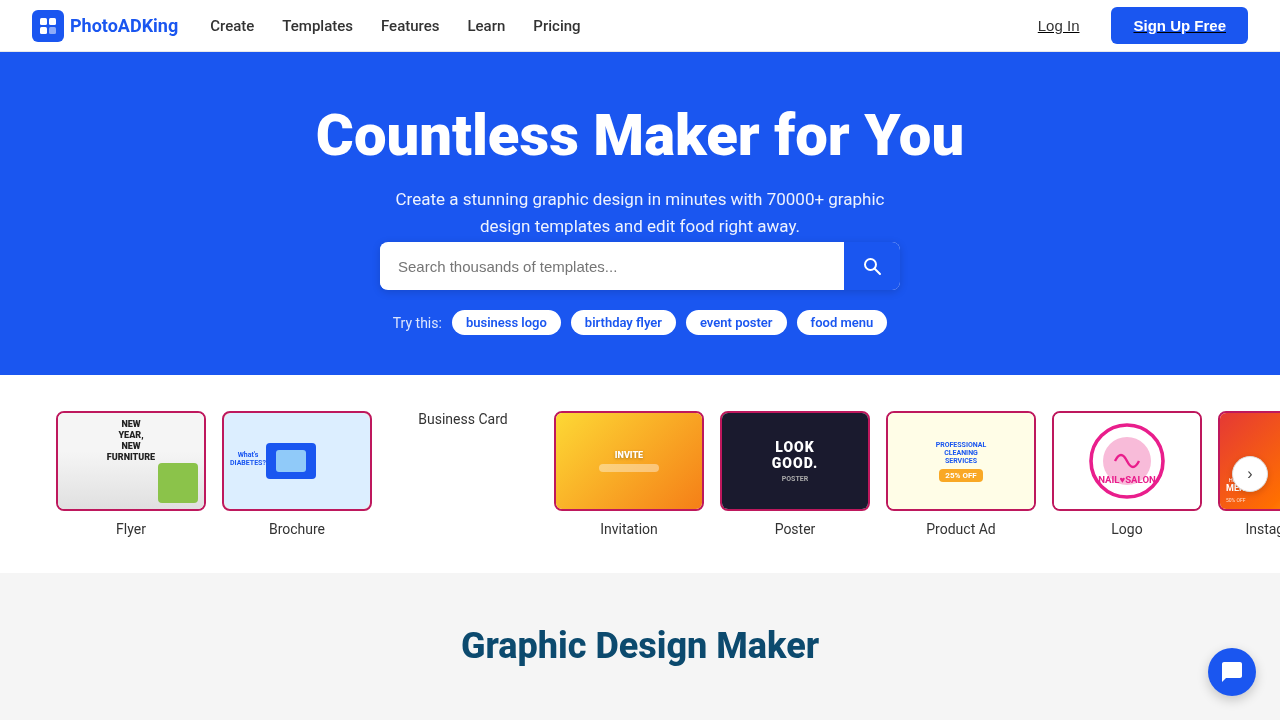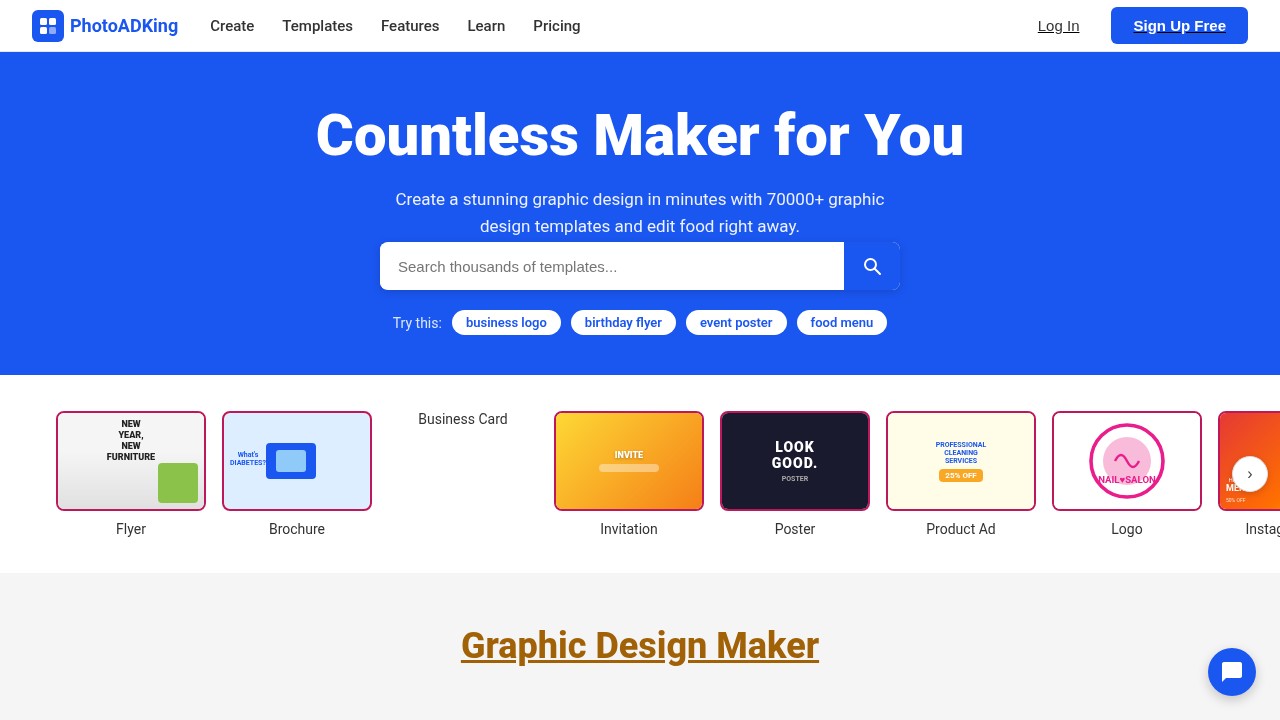--- a/index.html
+++ b/index.html
@@ -210,23 +210,22 @@
 
     
     .gdm-section {
       background: #f5f5f5;
       padding: 52px 40px 40px;
       text-align: center;
     }
     .gdm-title {
       font-size: 36px;
       font-weight: 800;
-      color: #a16207;
+      color: #0c4a6e;
       margin-bottom: 14px;
-      text-decoration: underline;
     }
 
     
     .chat-btn {
       position: fixed;
       bottom: 24px;
       right: 24px;
       width: 48px;
       height: 48px;
       background: #1a56f0;

